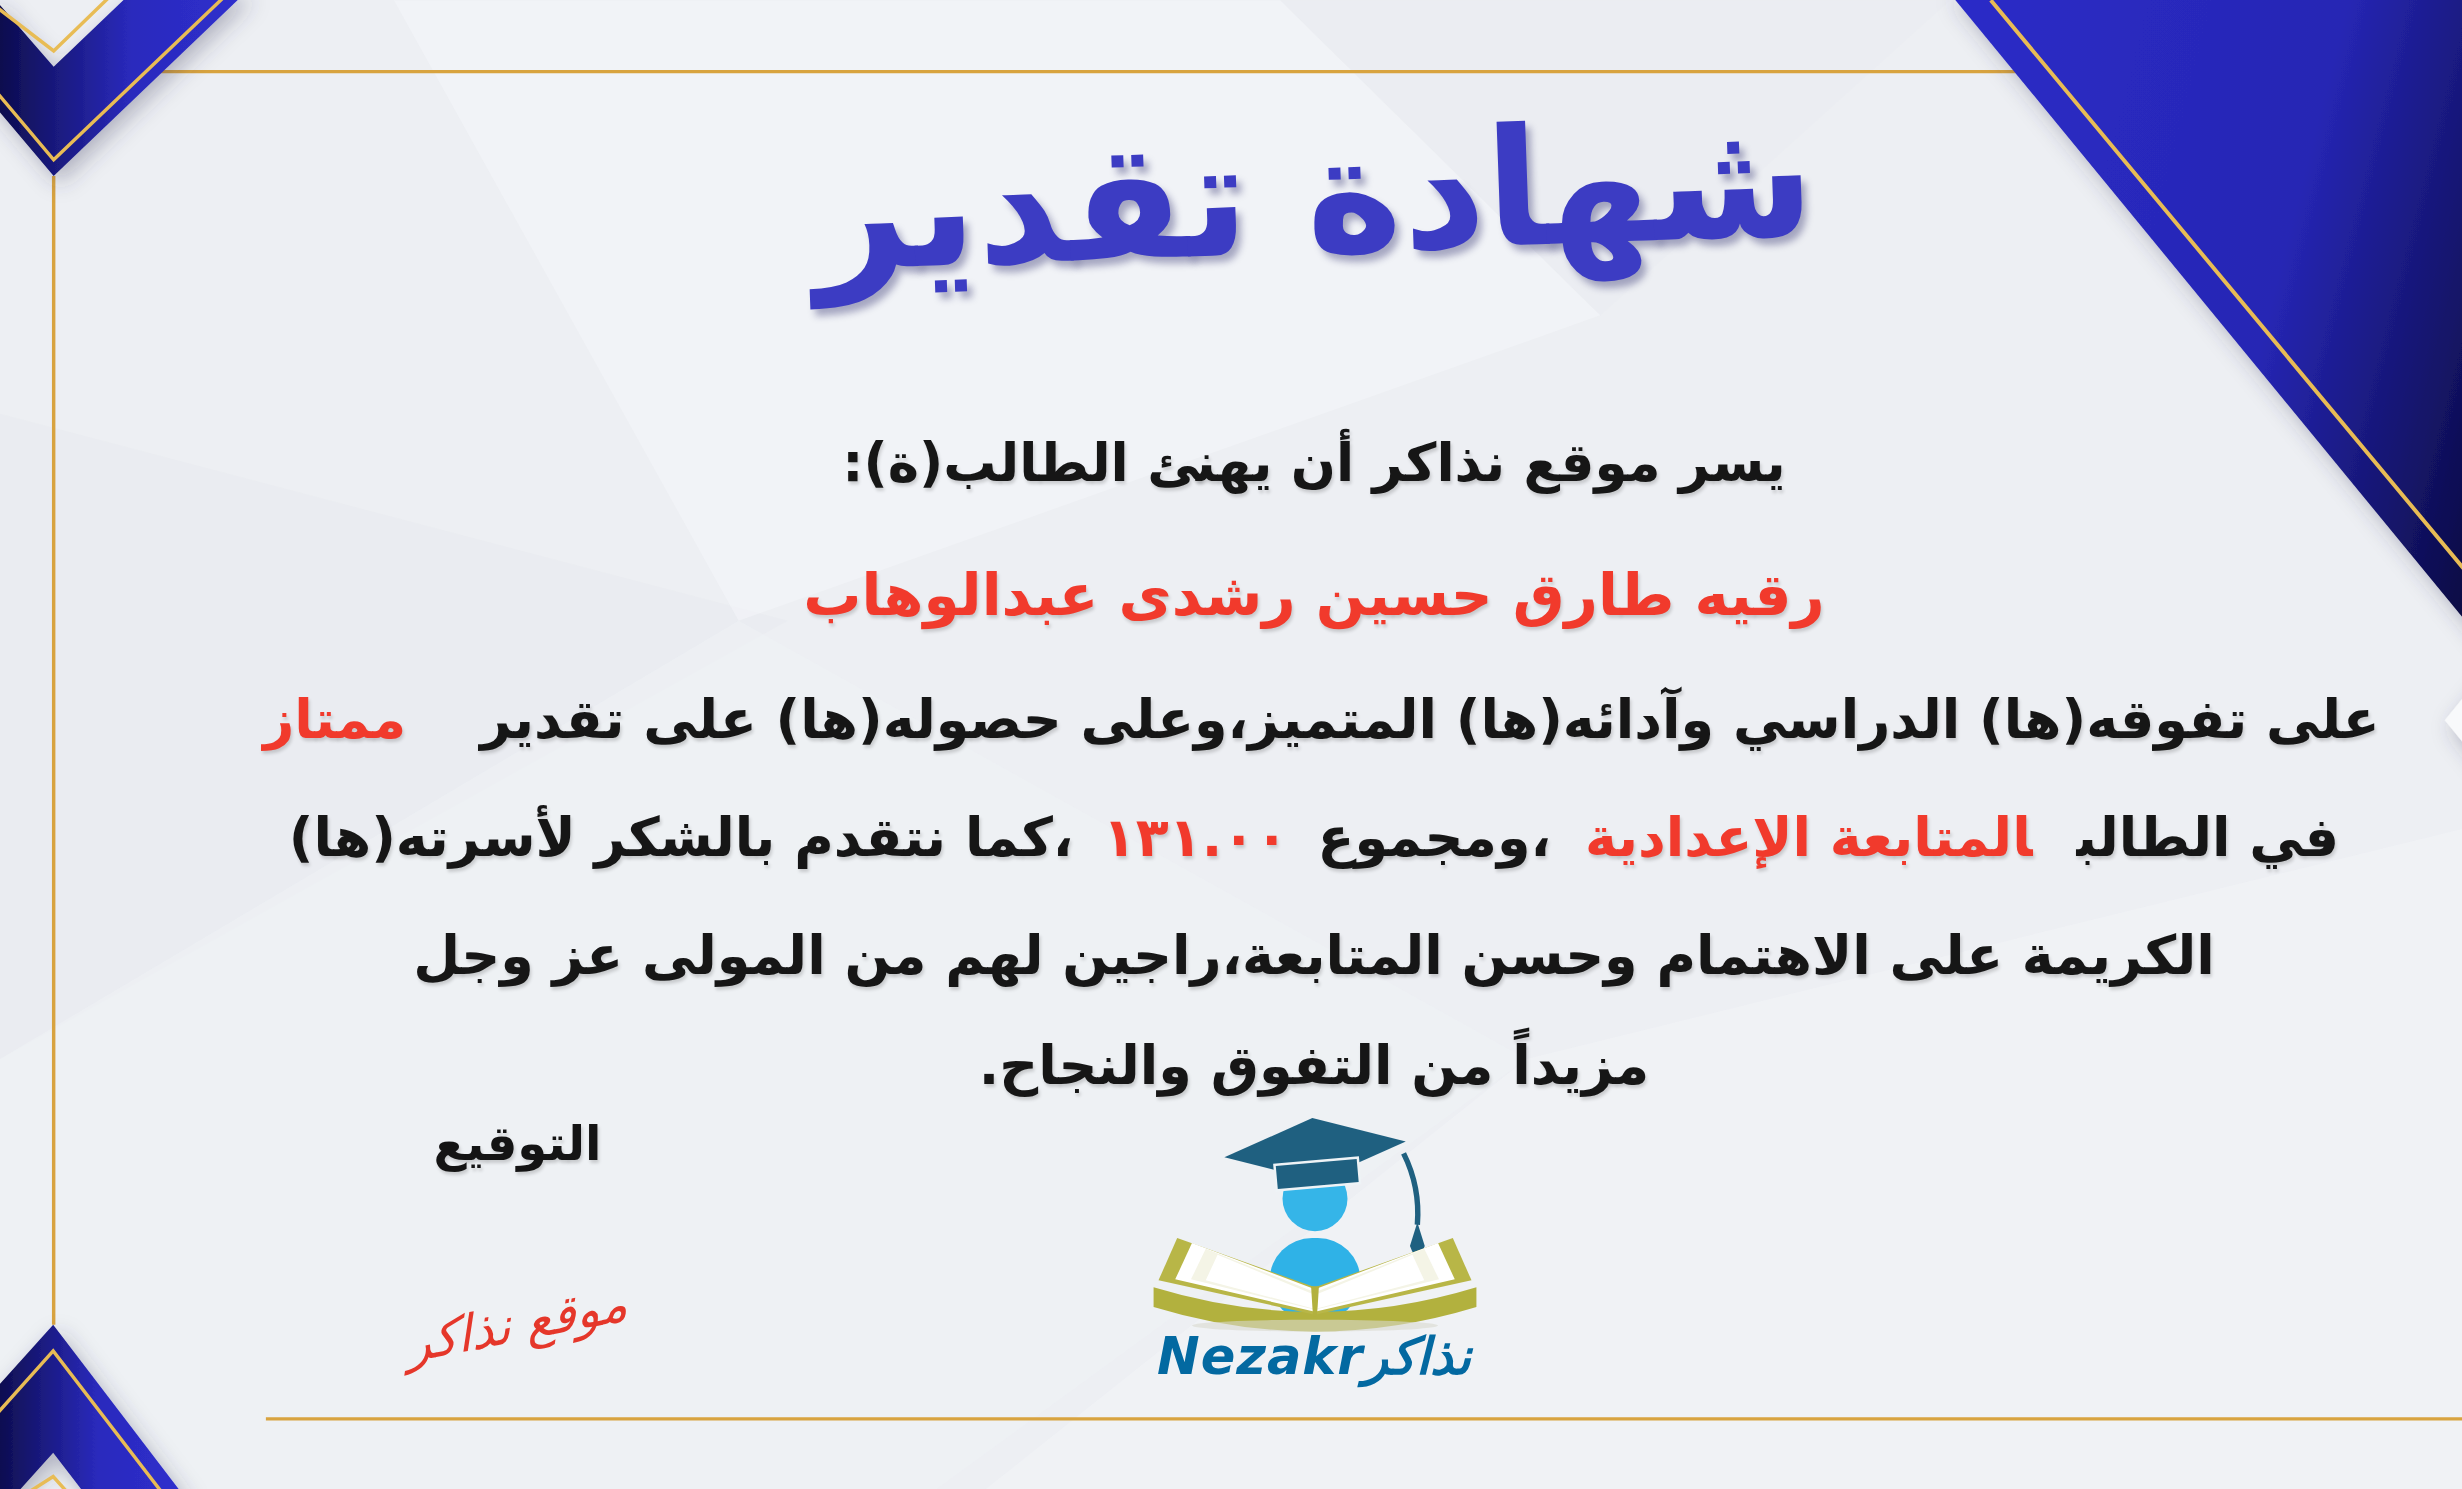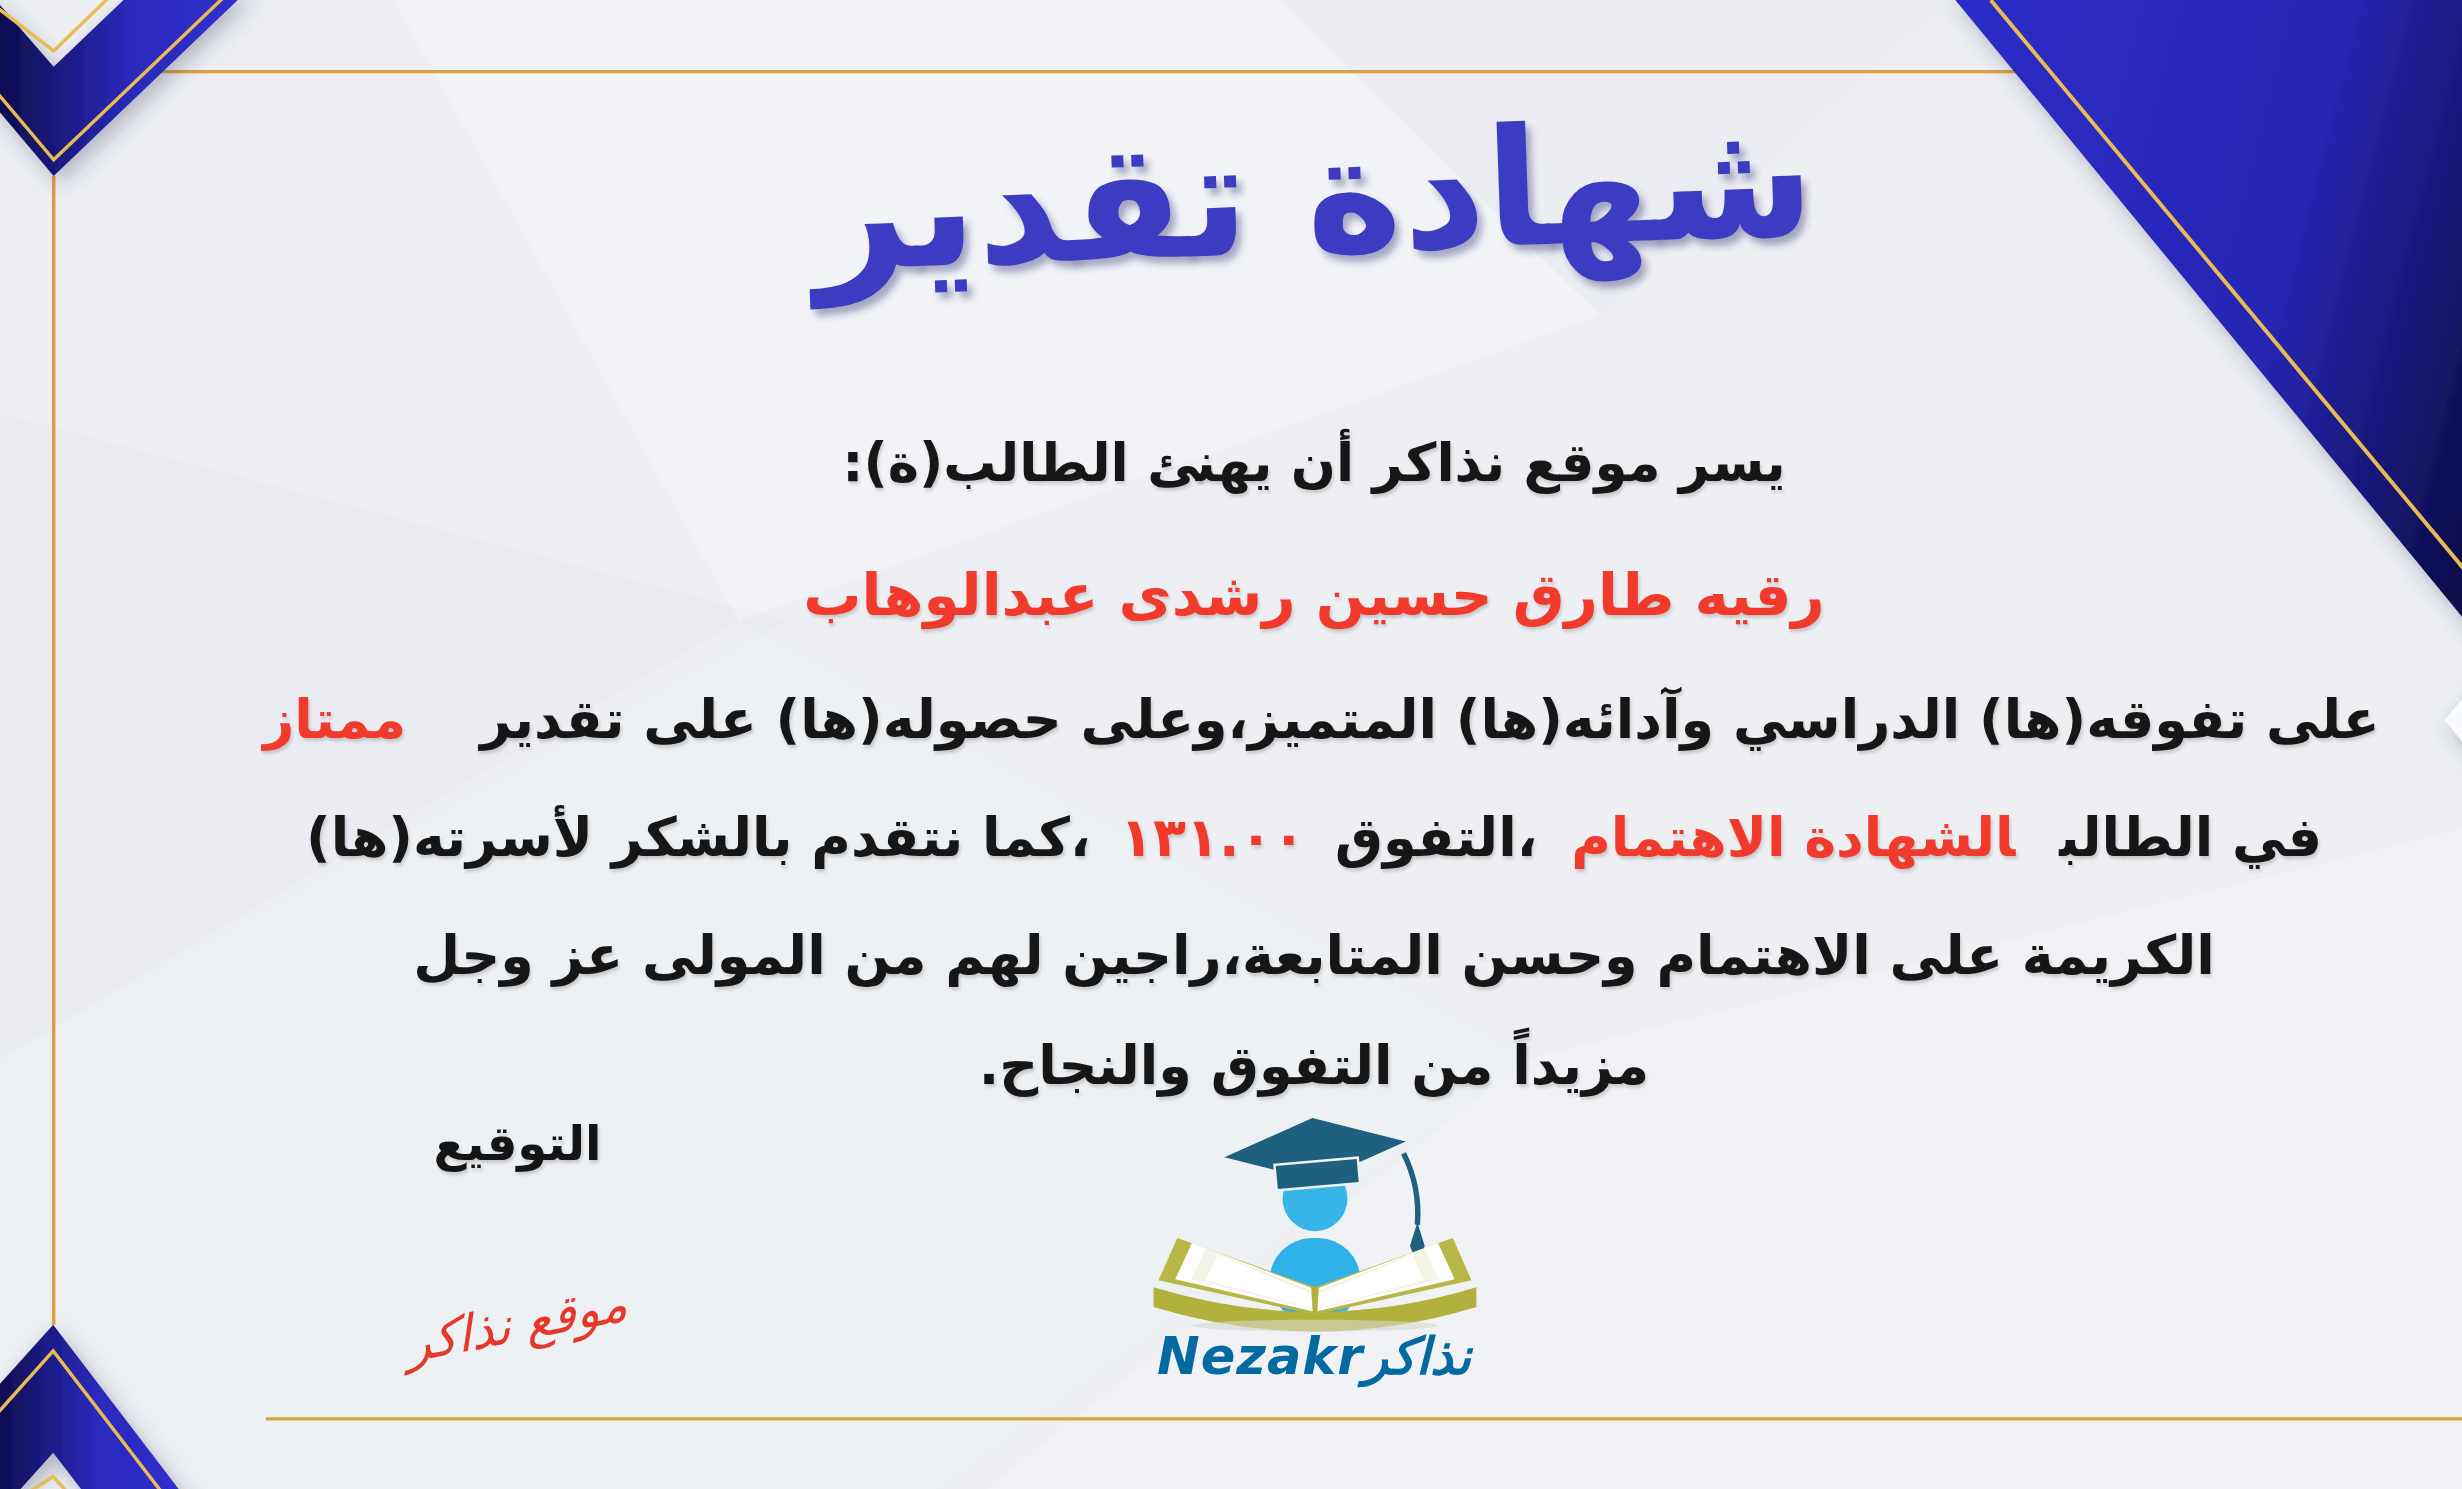--- a/index.html
+++ b/index.html
@@ -129,21 +129,21 @@
 
   <div class="txt intro">يسر موقع نذاكر أن يهنئ الطالب(ة):</div>
 
   <div class="txt student">رقيه طارق حسين رشدى عبدالوهاب</div>
 
   <div class="txt l3">
     <span>على تفوقه(ها) الدراسي وآدائه(ها) المتميز،وعلى حصوله(ها) على تقدير</span><span class="red gap-grade">ممتاز</span>
   </div>
 
   <div class="txt l4">
-    <span>في الطالب</span><span class="red gap-exam">الشهادة الاهتمام</span><span>،التفوق</span><span class="red gap-score">١٣١.٠٠</span><span>،كما نتقدم بالشكر لأسرته(ها)</span>
+    <span>في الطالب</span><span class="red gap-exam">المتابعة الإعدادية</span><span>،ومجموع</span><span class="red gap-score">١٣١.٠٠</span><span>،كما نتقدم بالشكر لأسرته(ها)</span>
   </div>
 
   <div class="txt l5">الكريمة على الاهتمام وحسن المتابعة،راجين لهم من المولى عز وجل</div>
 
   <div class="txt l6">مزيداً من التفوق والنجاح.</div>
 
   <div class="sig-label">التوقيع</div>
   <div class="sig-script">موقع نذاكر</div>
 
   <svg class="logo-art" viewBox="0 0 760 445" xmlns="http://www.w3.org/2000/svg">

